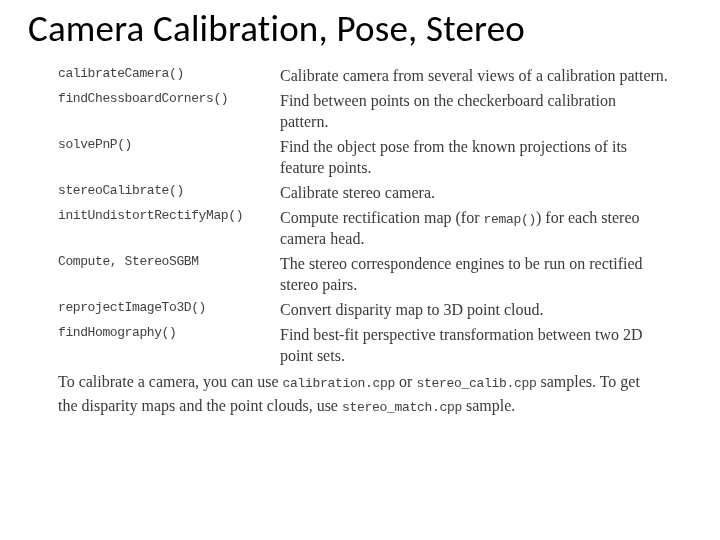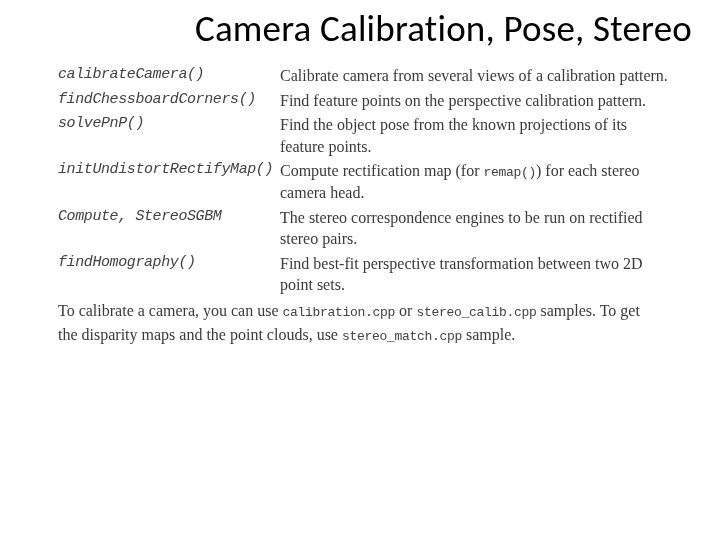--- a/index.html
+++ b/index.html
@@ -15,21 +15,21 @@
   .slide {
     width: 720px;
     height: 540px;
     box-sizing: border-box;
     padding: 6px 28px 14px 28px;
   }
   .title {
     font-size: 37px;
     font-weight: 400;
     color: #000;
-    text-align: right;
+    text-align: left;
     margin: 0 0 14px 0;
     letter-spacing: 0.2px;
   }
   .body {
     padding: 0 20px 0 30px;
   }
   table.funcs {
     border-collapse: collapse;
     width: 100%;
     font-size: 16px;
@@ -37,23 +37,22 @@
   }
   table.funcs td {
     vertical-align: top;
     padding: 0 4px 3px 0;
   }
   td.fn {
     white-space: nowrap;
     width: 218px;
     font-family: "CMU Typewriter Text", "Courier New", Courier, monospace;
     color: #424242;
-    font-size: 15px;
+    font-size: 13px;
     letter-spacing: -0.4px;
-    font-style: italic;
   }
   td.desc {
     font-family: "CMU Serif", Georgia, "Times New Roman", serif;
     color: #3a3a3a;
     font-size: 16px;
   }
   .desc .mono, .footer .mono {
     font-family: "CMU Typewriter Text", "Courier New", Courier, monospace;
     font-size: 13px;
     color: #424242;
@@ -78,35 +77,43 @@
 
   <div class="body">
     <table class="funcs">
       <tbody>
           <tr>
         <td class="fn">calibrateCamera()</td>
         <td class="desc">Calibrate camera from several views of a calibration pattern.</td>
       </tr>
       <tr>
         <td class="fn">findChessboardCorners()</td>
-        <td class="desc">Find feature points on the perspective calibration pattern.</td>
+        <td class="desc">Find between points on the checkerboard calibration pattern.</td>
       </tr>
       <tr>
         <td class="fn">solvePnP()</td>
         <td class="desc">Find the object pose from the known projections of its feature points.</td>
+      </tr>
+      <tr>
+        <td class="fn">stereoCalibrate()</td>
+        <td class="desc">Calibrate stereo camera.</td>
       </tr>
       <tr>
         <td class="fn">initUndistortRectifyMap()</td>
         <td class="desc indent-desc">
           <span>Compute rectification map (for </span><span class="mono">remap()</span><span>) for each stereo camera head.</span>
         </td>
       </tr>
       <tr>
         <td class="fn">Compute, StereoSGBM</td>
         <td class="desc">The stereo correspondence engines to be run on rectified stereo pairs.</td>
+      </tr>
+      <tr>
+        <td class="fn">reprojectImageTo3D()</td>
+        <td class="desc">Convert disparity map to 3D point cloud.</td>
       </tr>
       <tr>
         <td class="fn">findHomography()</td>
         <td class="desc">Find best-fit perspective transformation between two 2D point sets.</td>
       </tr>
     </tbody>
       </table>
 
     <div class="footer">
       <span>To calibrate a camera, you can use </span><span class="mono">calibration.cpp</span><span> or </span><span class="mono">stereo_calib.cpp</span><span> samples. To get the disparity maps and the point clouds, use </span><span class="mono">stereo_match.cpp</span><span> sample.</span>

